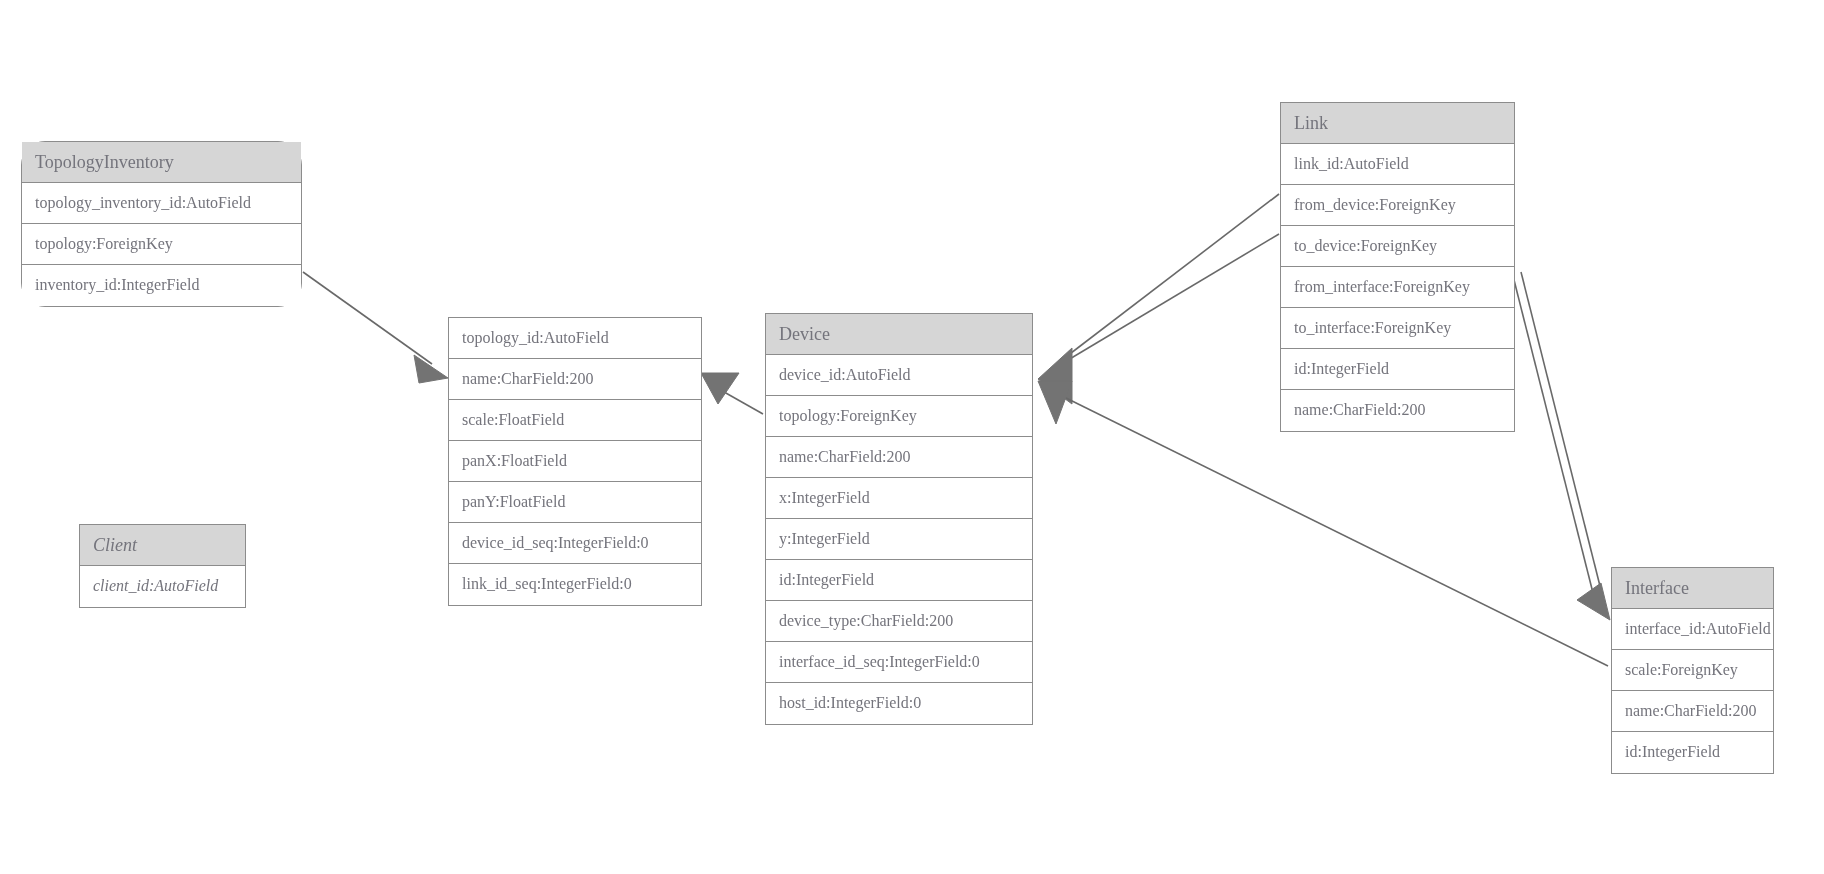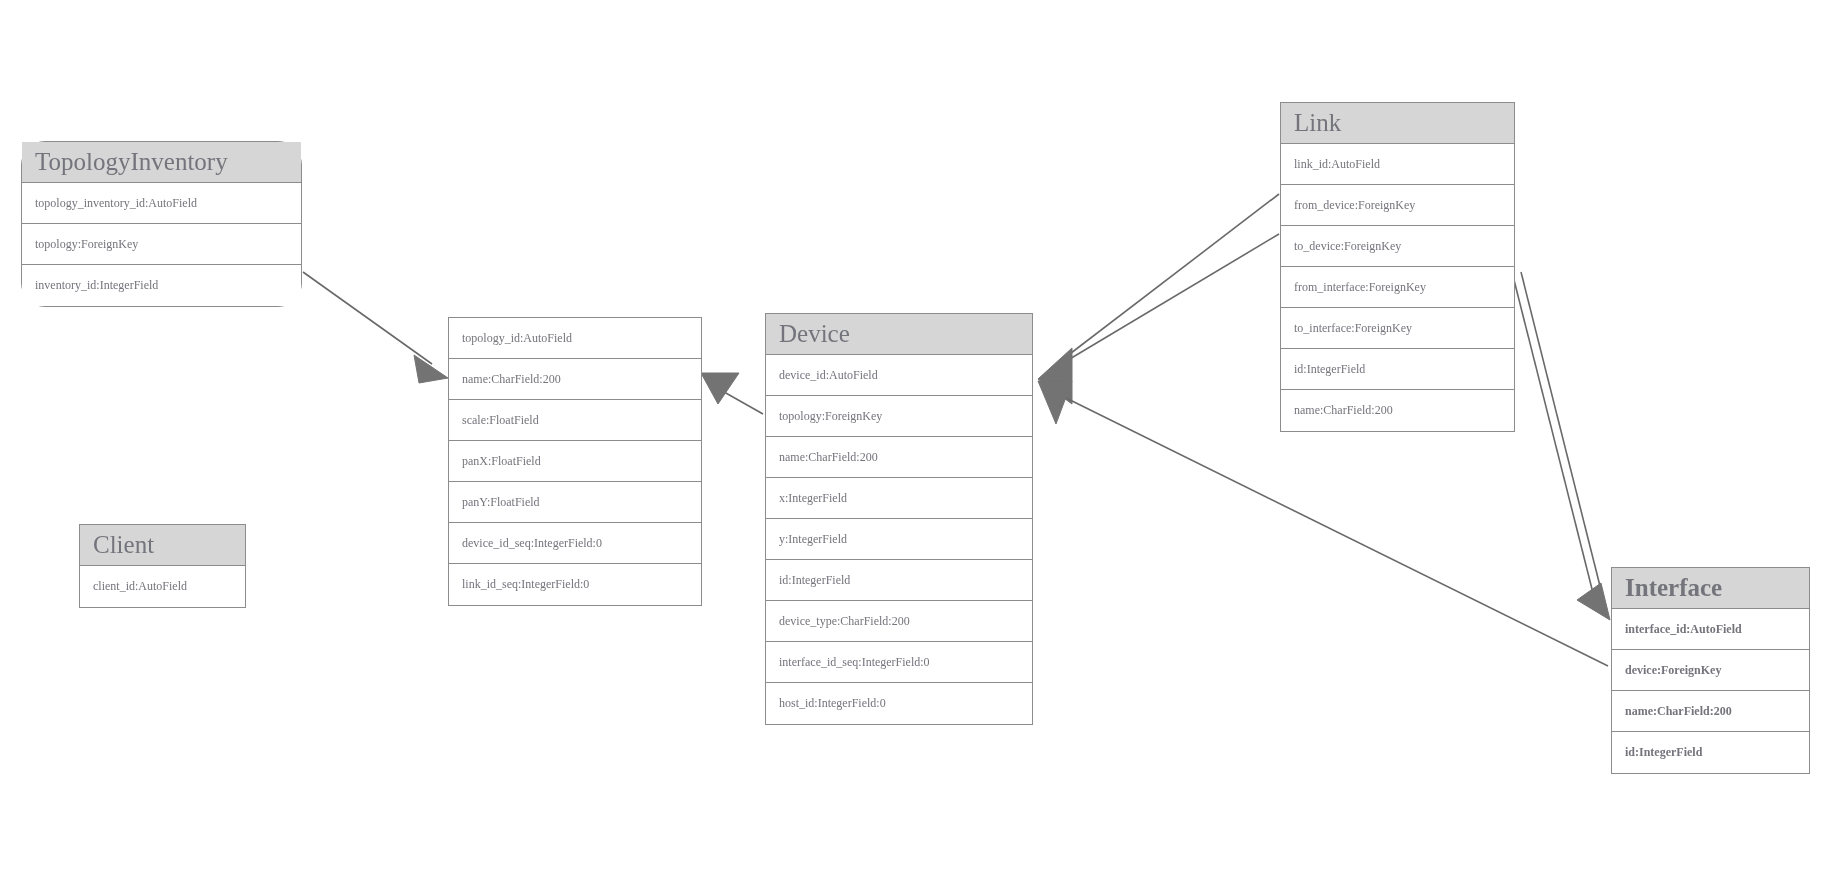--- a/index.html
+++ b/index.html
@@ -28,34 +28,34 @@
     box-sizing: border-box;
     border: 1px solid #8c8c8c;
     background: #ffffff;
     border-collapse: collapse;
   }
   .entity-header {
     box-sizing: border-box;
     background: #d6d6d6;
     border-bottom: 1px solid #8c8c8c;
     color: #74747c;
-    font-size: 25px;
+    font-size: 18px;
     line-height: 40px;
     height: 41px;
     padding: 0 0 0 13px;
     white-space: nowrap;
     overflow: hidden;
   }
   .entity-row {
     box-sizing: border-box;
     height: 41px;
     line-height: 40px;
     border-bottom: 1px solid #8c8c8c;
     color: #74747c;
-    font-size: 12px;
+    font-size: 16px;
     padding: 0 10px 0 13px;
     white-space: nowrap;
     background: #ffffff;
     overflow: hidden;
   }
   .entity-row:last-child {
     border-bottom: none;
   }
 </style>
 </head>
@@ -106,21 +106,21 @@
 
   </svg>
 
   <div class="entity" style="left:21px; top:141px; width:281px;border-radius:24px;">
     <div class="entity-header">TopologyInventory</div>
     <div class="entity-row">topology_inventory_id:AutoField</div>
     <div class="entity-row">topology:ForeignKey</div>
     <div class="entity-row">inventory_id:IntegerField</div>
   </div>
 
-  <div class="entity" style="left:79px; top:524px; width:167px;">
+  <div class="entity" style="left:79px; top:524px; width:167px;font-style:italic;">
     <div class="entity-header">Client</div>
     <div class="entity-row">client_id:AutoField</div>
   </div>
 
   <div class="entity" style="left:448px; top:317px; width:254px;">
     <div class="entity-row">topology_id:AutoField</div>
     <div class="entity-row">name:CharField:200</div>
     <div class="entity-row">scale:FloatField</div>
     <div class="entity-row">panX:FloatField</div>
     <div class="entity-row">panY:FloatField</div>
@@ -145,21 +145,21 @@
     <div class="entity-header">Link</div>
     <div class="entity-row">link_id:AutoField</div>
     <div class="entity-row">from_device:ForeignKey</div>
     <div class="entity-row">to_device:ForeignKey</div>
     <div class="entity-row">from_interface:ForeignKey</div>
     <div class="entity-row">to_interface:ForeignKey</div>
     <div class="entity-row">id:IntegerField</div>
     <div class="entity-row">name:CharField:200</div>
   </div>
 
-  <div class="entity" style="left:1611px; top:567px; width:199px;font-weight:bold;">
+  <div class="entity" style="left:1611px; top:567px; width:163px;">
     <div class="entity-header">Interface</div>
     <div class="entity-row">interface_id:AutoField</div>
-    <div class="entity-row">device:ForeignKey</div>
+    <div class="entity-row">scale:ForeignKey</div>
     <div class="entity-row">name:CharField:200</div>
     <div class="entity-row">id:IntegerField</div>
   </div>
 
 </div>
 
 </body></html>

